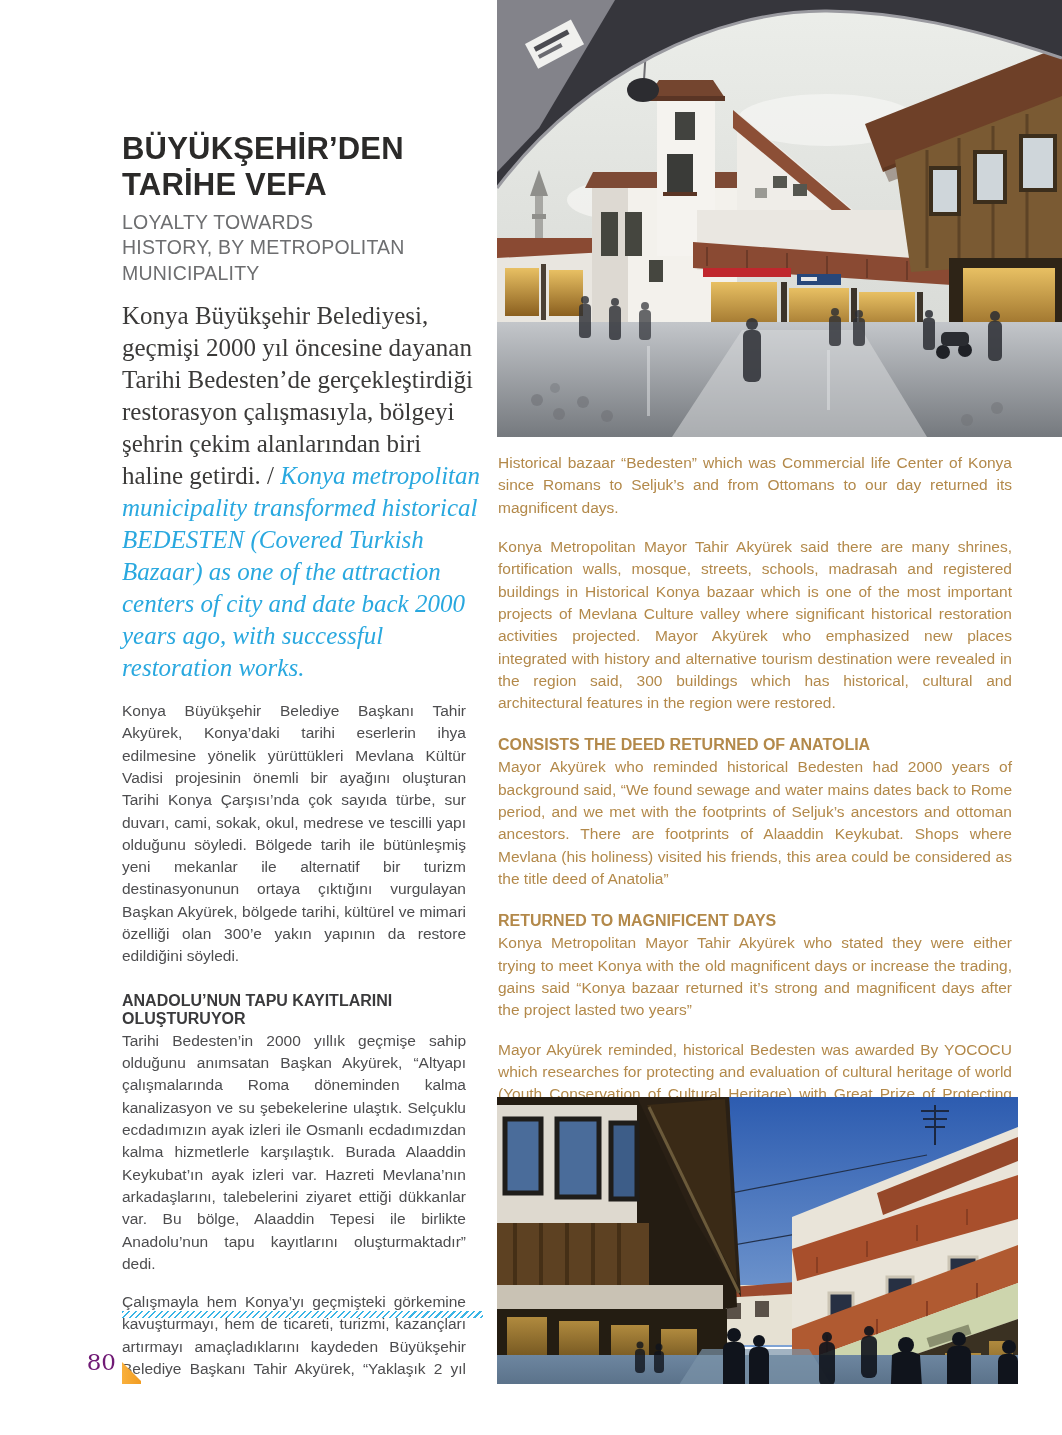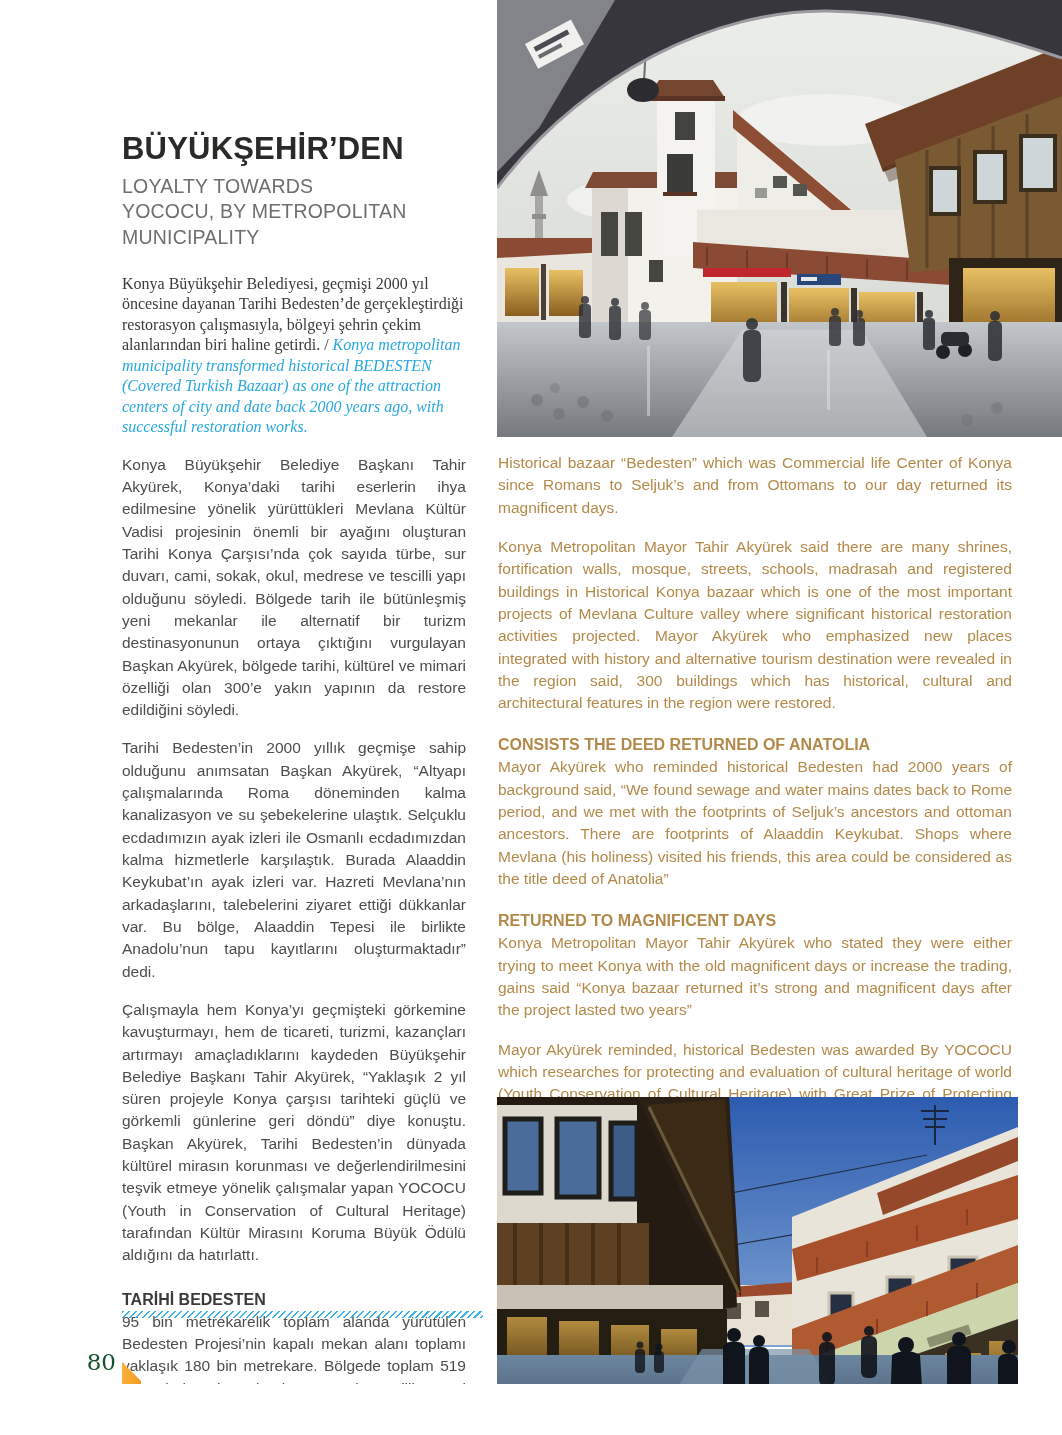--- a/index.html
+++ b/index.html
@@ -16,21 +16,21 @@
   .left-col{position:absolute;left:122px;top:131px;width:360px;}
   .title{
     font-size:31px;font-weight:bold;color:#2b2a29;line-height:1.16;
     letter-spacing:.2px;
   }
   .subtitle{
     margin-top:7px;font-size:19.5px;line-height:1.3;color:#6d6e70;
     letter-spacing:.2px;white-space:pre-line;
   }
   .intro{
-    margin-top:24px;font-family:"Liberation Serif",serif;font-size:16px;
+    margin-top:14px;font-family:"Liberation Serif",serif;font-size:25px;
     line-height:1.28;color:#3b3a39;
   }
   .intro .en{color:#29a8df;font-style:italic;}
   .body-par{
     margin:16px 16px 0 0;font-size:15.5px;line-height:1.44;color:#4d4d4f;
     text-align:justify;
   }
   .sec-head{
     margin:24px 0 1px 0;font-size:16px;font-weight:bold;color:#3a3a3c;
   }
@@ -43,21 +43,21 @@
   .right-col .lead{margin-top:0;}
   .right-col .body-par + .body-par{margin-top:17px;}
 
   
   .hatch-divider{
     position:absolute;left:122px;top:1311px;width:361px;height:7px;
     background:repeating-linear-gradient(135deg,#3ab5e6 0 1.6px,rgba(255,255,255,0) 1.6px 4.6px);
   }
   .page-number{
     position:absolute;left:58px;top:1349px;width:58px;text-align:right;
-    font-family:"DejaVu Serif","Liberation Serif",serif;font-size:23px;color:#14532d;
+    font-family:"DejaVu Serif","Liberation Serif",serif;font-size:23px;color:#701a75;
   }
   .brand{
     position:absolute;left:28px;top:1384px;width:88px;text-align:right;
     font-size:9.5px;letter-spacing:.4px;font-weight:normal;
   }
   .brand .b1{color:#555658;}
   .brand .b2{color:#2aa9e0;}
   .ribbon{
     position:absolute;left:122px;top:1362px;width:19px;height:73px;
     background:linear-gradient(90deg,#f9b03c,#f19c22);
@@ -233,30 +233,32 @@
           <rect x="6" y="7" width="38" height="5" fill="#4a4a50"></rect>
           <rect x="6" y="16" width="26" height="4" fill="#6a6a70"></rect>
         </g>
       </g>
     </svg>
   </div>
 
   <div class="left-col">
     <div class="title">
       <div>BÜYÜKŞEHİR’DEN</div>
+      <div>TARİHE VEFA</div>
     </div>
     <div class="subtitle">LOYALTY TOWARDS
-YOCOCU, BY METROPOLITAN
+HISTORY, BY METROPOLITAN
 MUNICIPALITY</div>
     <div class="intro">
       <span>Konya Büyükşehir Belediyesi, geçmişi 2000 yıl öncesine dayanan Tarihi Bedesten’de gerçekleştirdiği restorasyon çalışmasıyla, bölgeyi şehrin çekim alanlarından biri haline getirdi. / </span><span class="en">Konya metropolitan municipality transformed historical BEDESTEN (Covered Turkish Bazaar) as one of the attraction centers of city and date back 2000 years ago, with successful restoration works.</span>
     </div>
 
     <p class="body-par">Konya Büyükşehir Belediye Başkanı Tahir Akyürek, Konya’daki tarihi eserlerin ihya edilmesine yönelik yürüttükleri Mevlana Kültür Vadisi projesinin önemli bir ayağını oluşturan Tarihi Konya Çarşısı’nda çok sayıda türbe, sur duvarı, cami, sokak, okul, medrese ve tescilli yapı olduğunu söyledi. Bölgede tarih ile bütünleşmiş yeni mekanlar ile alternatif bir turizm destinasyonunun ortaya çıktığını vurgulayan Başkan Akyürek, bölgede tarihi, kültürel ve mimari özelliği olan 300’e yakın yapının da restore edildiğini söyledi.</p>
 
+    <div class="sec-head">ANADOLU’NUN TAPU KAYITLARINI OLUŞTURUYOR</div>
     <p class="body-par">Tarihi Bedesten’in 2000 yıllık geçmişe sahip olduğunu anımsatan Başkan Akyürek, “Altyapı çalışmalarında Roma döneminden kalma kanalizasyon ve su şebekelerine ulaştık. Selçuklu ecdadımızın ayak izleri ile Osmanlı ecdadımızdan kalma hizmetlerle karşılaştık. Burada Alaaddin Keykubat’ın ayak izleri var. Hazreti Mevlana’nın arkadaşlarını, talebelerini ziyaret ettiği dükkanlar var. Bu bölge, Alaaddin Tepesi ile birlikte Anadolu’nun tapu kayıtlarını oluşturmaktadır” dedi.</p>
 
     <p class="body-par">Çalışmayla hem Konya’yı geçmişteki görkemine kavuşturmayı, hem de ticareti, turizmi, kazançları artırmayı amaçladıklarını kaydeden Büyükşehir Belediye Başkanı Tahir Akyürek, “Yaklaşık 2 yıl süren projeyle Konya çarşısı tarihteki güçlü ve görkemli günlerine geri döndü” diye konuştu. Başkan Akyürek, Tarihi Bedesten’in dünyada kültürel mirasın korunması ve değerlendirilmesini teşvik etmeye yönelik çalışmalar yapan YOCOCU (Youth in Conservation of Cultural Heritage) tarafından Kültür Mirasını Koruma Büyük Ödülü aldığını da hatırlattı.</p>
 
     <div class="sec-head">TARİHİ BEDESTEN</div>
     <p class="body-par">95 bin metrekarelik toplam alanda yürütülen Bedesten Projesi’nin kapalı mekan alanı toplamı yaklaşık 180 bin metrekare. Bölgede toplam 519 bina bulunurken bunların 138’i tescilli, 381’i tescilsiz. Bölgede 24 farklı esnaf grubu hizmet veriyor.</p>
   </div>
 
   <div class="right-col">
     <p class="body-par lead">Historical bazaar “Bedesten” which was Commercial life Center of Konya since Romans to Seljuk’s and from Ottomans to our day returned its magnificent days.</p>

